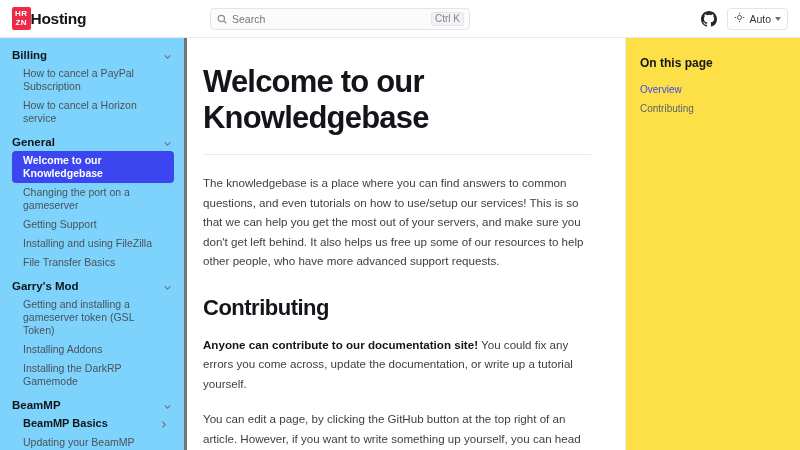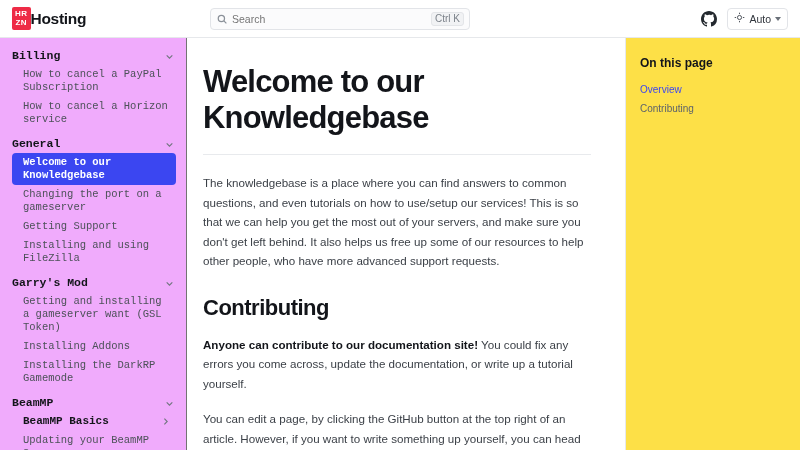--- a/index.html
+++ b/index.html
@@ -93,26 +93,25 @@
   }
   .caret { width: 0; height: 0; border-left: 3px solid transparent; border-right: 3px solid transparent; border-top: 4px solid #6a7078; }
 
   
   .body { flex: 1; display: flex; min-height: 0; }
 
   
   .sidebar {
     width: 187px;
     flex: 0 0 187px;
-    background: #f0abfc;
-    border-right: 1px solid #737373;
+    background: #7dd3fc;
+    border-right: 3px solid #737373;
     padding: 8px 10px 10px 12px;
     overflow: hidden;
     font-size: 11px;
-    font-family: Liberation Mono, monospace;
   }
   .nav-group { margin-bottom: 5px; }
   .group-head {
     display: flex;
     align-items: center;
     justify-content: space-between;
     font-weight: bold;
     font-size: 11.5px;
     color: #13151a;
     padding: 3px 2px 3px 0;
@@ -273,32 +272,33 @@
           <span class="chev">
             <svg width="9" height="9" viewBox="0 0 16 16" fill="none" stroke="currentColor" stroke-width="2">
                 <polyline points="3,6 8,11 13,6"></polyline>
               </svg>
           </span>
         </div>
         <div class="nav-item active">Welcome to our Knowledgebase</div>
         <div class="nav-item">Changing the port on a gameserver</div>
         <div class="nav-item">Getting Support</div>
         <div class="nav-item">Installing and using FileZilla</div>
+        <div class="nav-item">File Transfer Basics</div>
       </div>
 
       <div class="nav-group">
         <div class="group-head">
           <span>Garry's Mod</span>
           <span class="chev">
             <svg width="9" height="9" viewBox="0 0 16 16" fill="none" stroke="currentColor" stroke-width="2">
                 <polyline points="3,6 8,11 13,6"></polyline>
               </svg>
           </span>
         </div>
-        <div class="nav-item">Getting and installing a gameserver want (GSL Token)</div>
+        <div class="nav-item">Getting and installing a gameserver token (GSL Token)</div>
         <div class="nav-item">Installing Addons</div>
         <div class="nav-item">Installing the DarkRP Gamemode</div>
       </div>
 
       <div class="nav-group">
         <div class="group-head">
           <span>BeamMP</span>
           <span class="chev">
             <svg width="9" height="9" viewBox="0 0 16 16" fill="none" stroke="currentColor" stroke-width="2">
                 <polyline points="3,6 8,11 13,6"></polyline>

